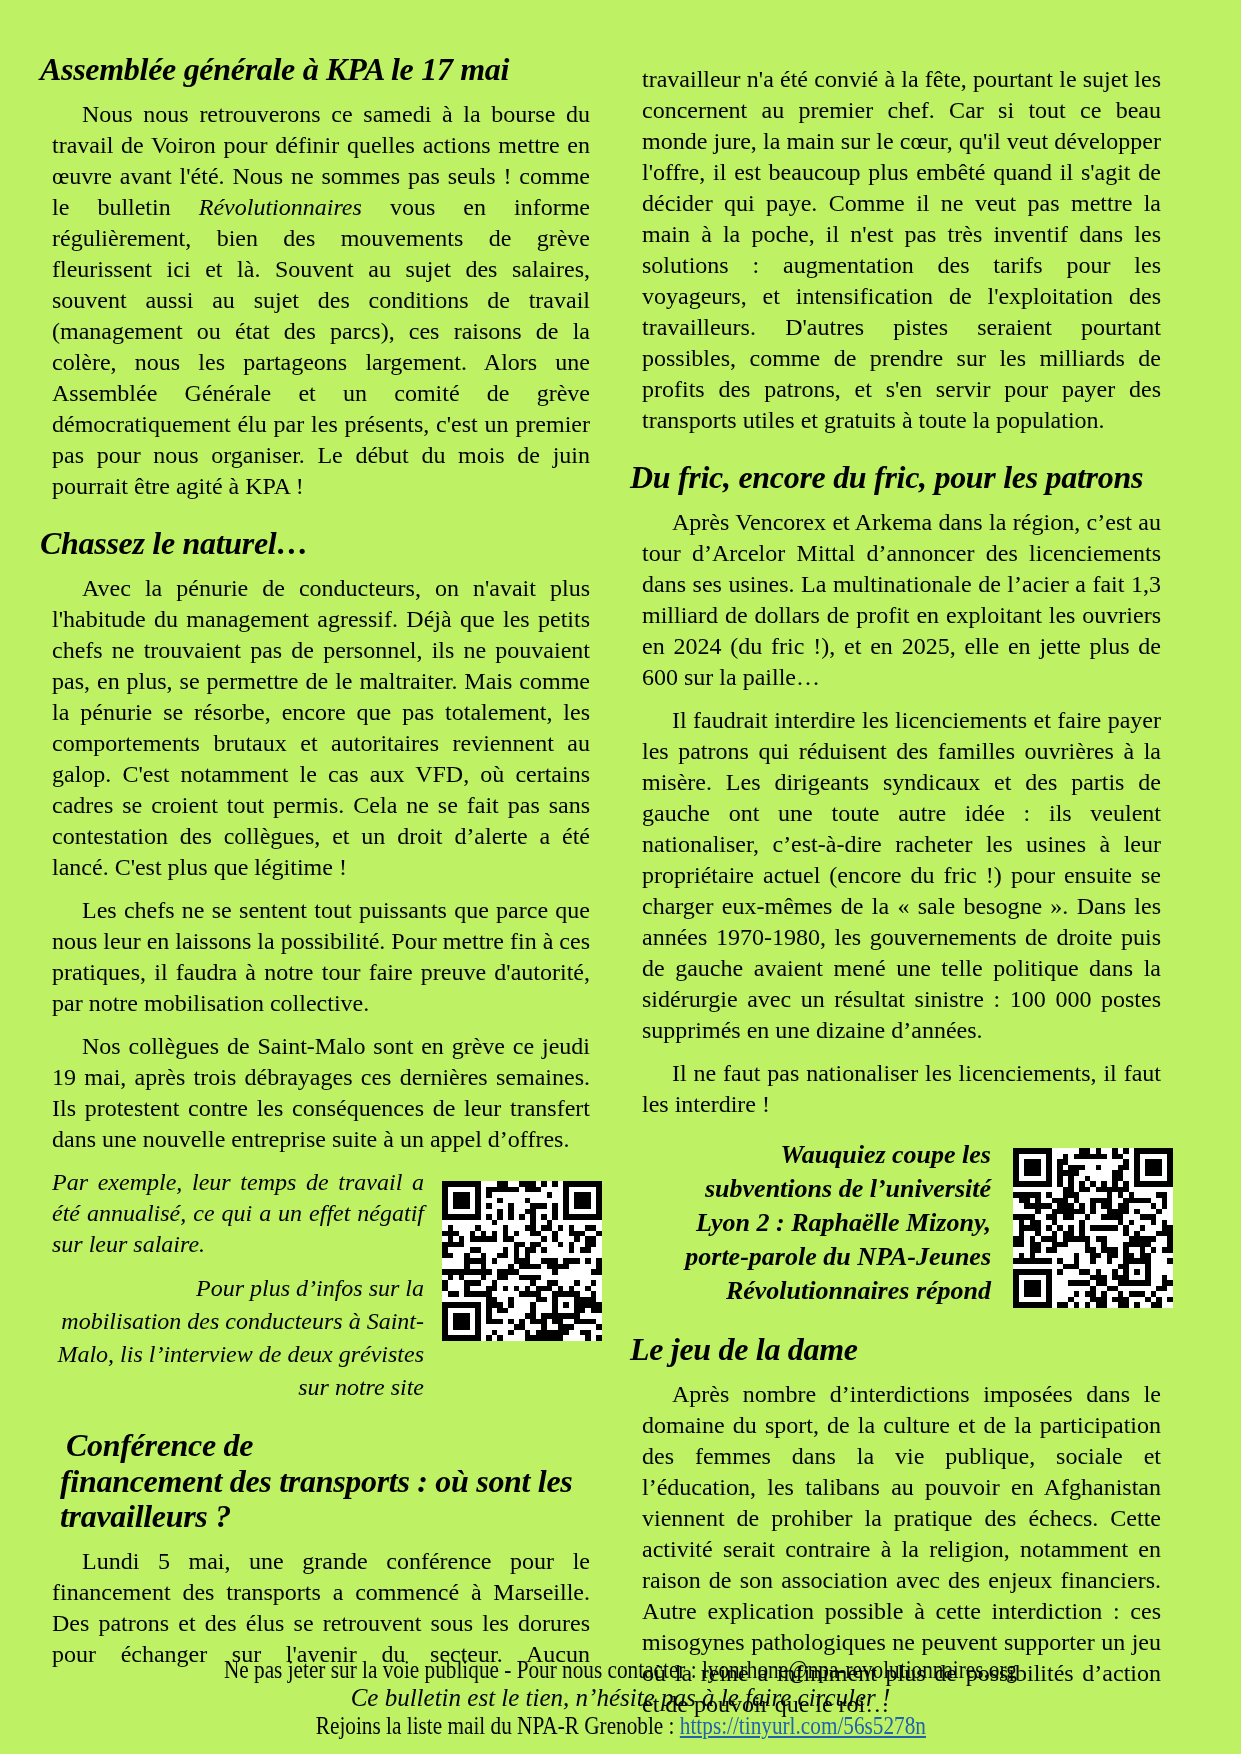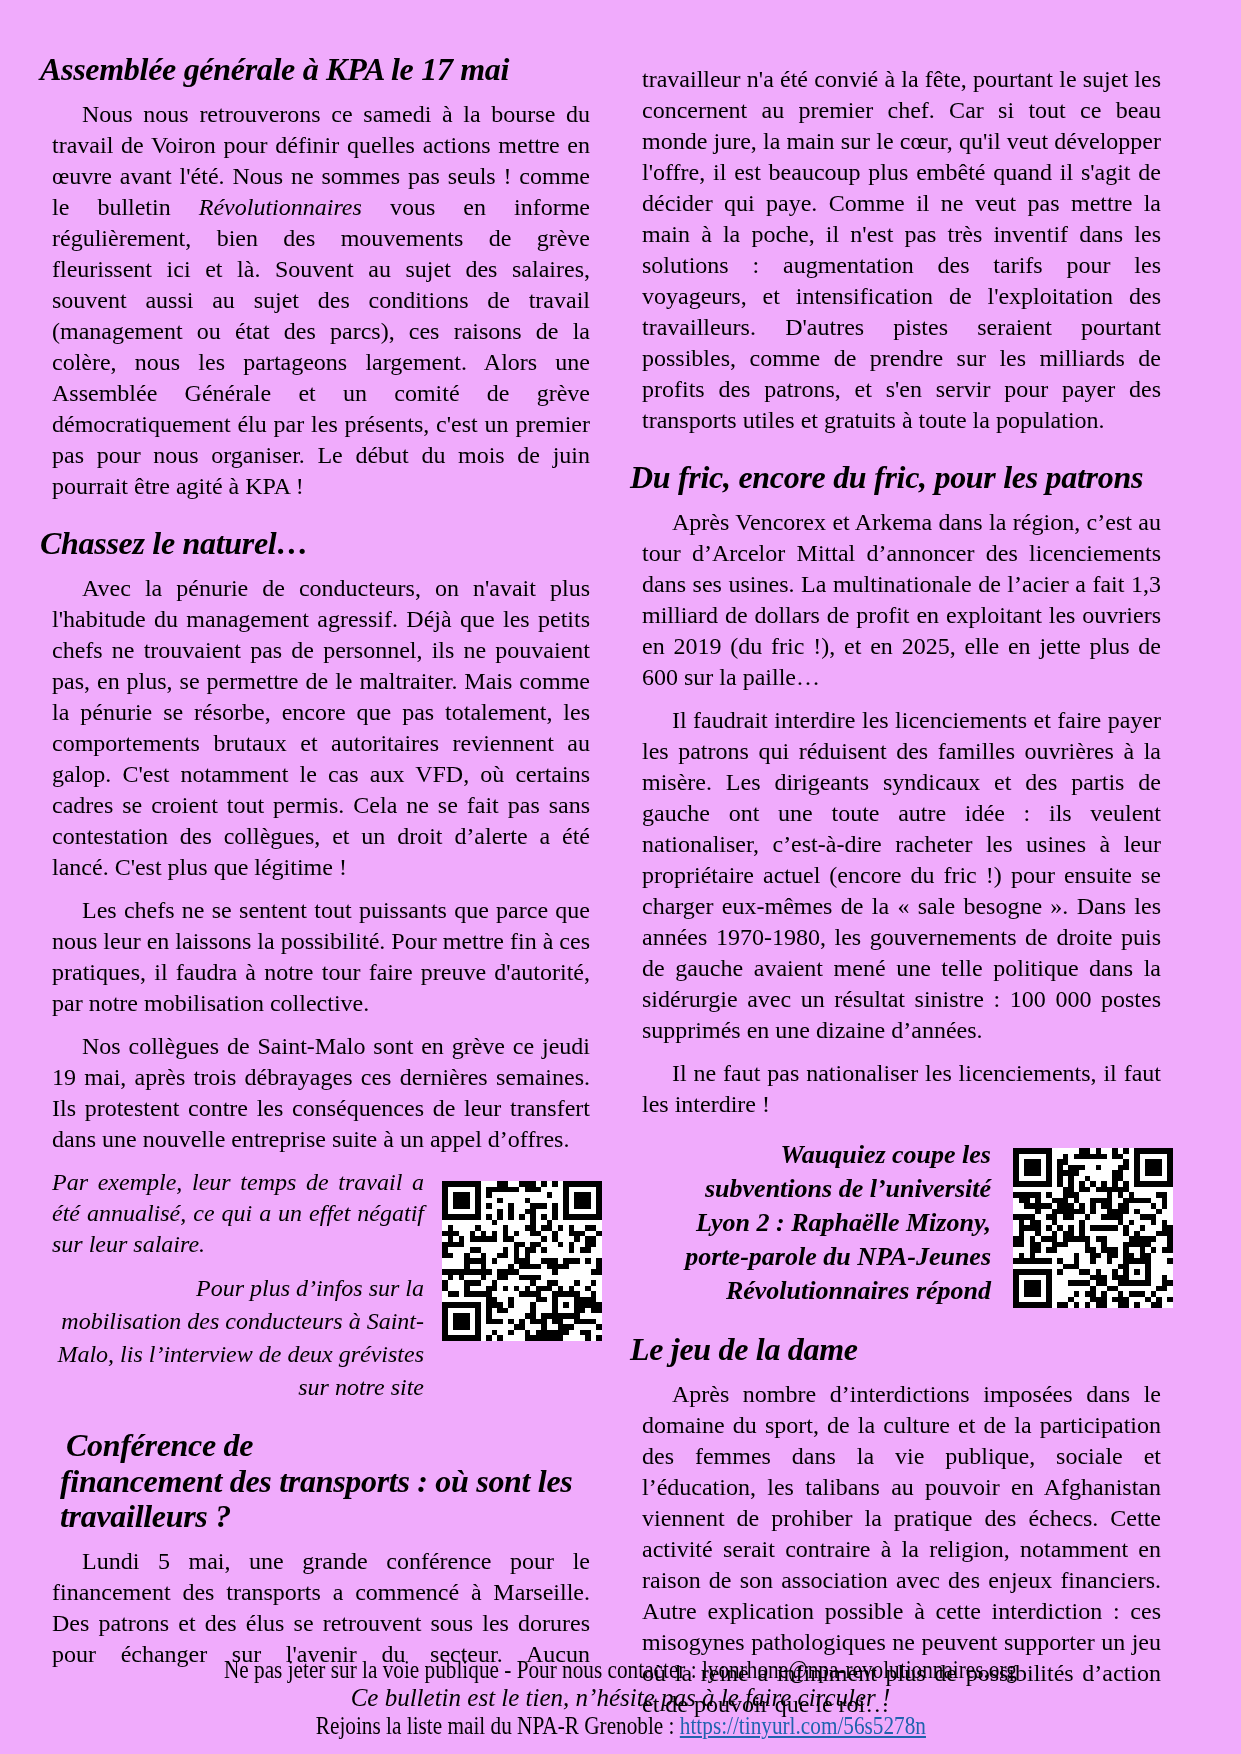--- a/index.html
+++ b/index.html
@@ -1,18 +1,18 @@
 <!DOCTYPE html>
 <html lang="fr"><head>
 <meta charset="utf-8">
 <style>
   html,body { margin:0; padding:0; background:#ffffff; }
   .page {
     position:relative; width:1241px; height:1754px; overflow:hidden;
-    background:#f0abfc; color:#000;
+    background:#bef264; color:#000;
     font-family:"Liberation Serif","DejaVu Serif",serif;
   }
   .col { position:absolute; top:52px; }
   .col-left  { left:40px;  width:562px; }
   .col-right { left:630px; width:543px; }
 
   .headline {
     font-weight:700; font-style:italic;
     font-size:32px; line-height:1.1; letter-spacing:-0.3px;
     margin:24px 0 9px 0;
@@ -482,21 +482,21 @@
       <p class="body indent force-last">Lundi 5 mai, une grande conférence pour le financement des transports a commencé à Marseille. Des patrons et des élus se retrouvent sous les dorures pour échanger sur l'avenir du secteur. Aucun</p>
     </div>
   </div>
 
   <div class="col col-right">
 
     <p class="body noindent">travailleur n'a été convié à la fête, pourtant le sujet les concernent au premier chef. Car si tout ce beau monde jure, la main sur le cœur, qu'il veut développer l'offre, il est beaucoup plus embêté quand il s'agit de décider qui paye. Comme il ne veut pas mettre la main à la poche, il n'est pas très inventif dans les solutions : augmentation des tarifs pour les voyageurs, et intensification de l'exploitation des travailleurs. D'autres pistes seraient pourtant possibles, comme de prendre sur les milliards de profits des patrons, et s'en servir pour payer des transports utiles et gratuits à toute la population.</p>
 
     <div>
       <div class="headline">Du fric, encore du fric, pour les patrons</div>
-      <p class="body indent">Après Vencorex et Arkema dans la région, c’est au tour d’Arcelor Mittal d’annoncer des licenciements dans ses usines. La multinationale de l’acier a fait 1,3 milliard de dollars de profit en exploitant les ouvriers en 2019 (du fric !), et en 2025, elle en jette plus de 600 sur la paille…</p>
+      <p class="body indent">Après Vencorex et Arkema dans la région, c’est au tour d’Arcelor Mittal d’annoncer des licenciements dans ses usines. La multinationale de l’acier a fait 1,3 milliard de dollars de profit en exploitant les ouvriers en 2024 (du fric !), et en 2025, elle en jette plus de 600 sur la paille…</p>
       <p class="body indent">Il faudrait interdire les licenciements et faire payer les patrons qui réduisent des familles ouvrières à la misère. Les dirigeants syndicaux et des partis de gauche ont une toute autre idée : ils veulent nationaliser, c’est-à-dire racheter les usines à leur propriétaire actuel (encore du fric !) pour ensuite se charger eux-mêmes de la « sale besogne ». Dans les années 1970-1980, les gouvernements de droite puis de gauche avaient mené une telle politique dans la sidérurgie avec un résultat sinistre : 100 000 postes supprimés en une dizaine d’années.</p>
       <p class="body indent">Il ne faut pas nationaliser les licenciements, il faut les interdire !</p>
     </div>
 
     <div class="callout-row">
       <div class="callout-text">Wauquiez coupe les
 subventions de l’université
 Lyon 2 : Raphaëlle Mizony,
 porte-parole du NPA-Jeunes
 Révolutionnaires répond</div>

